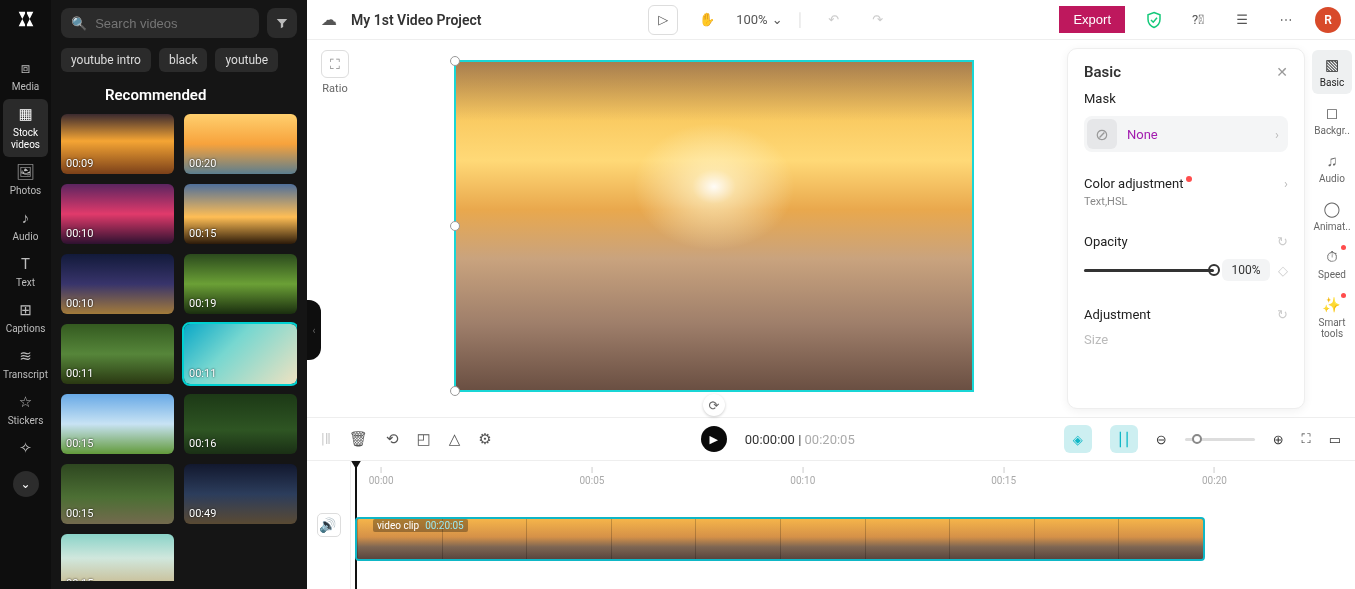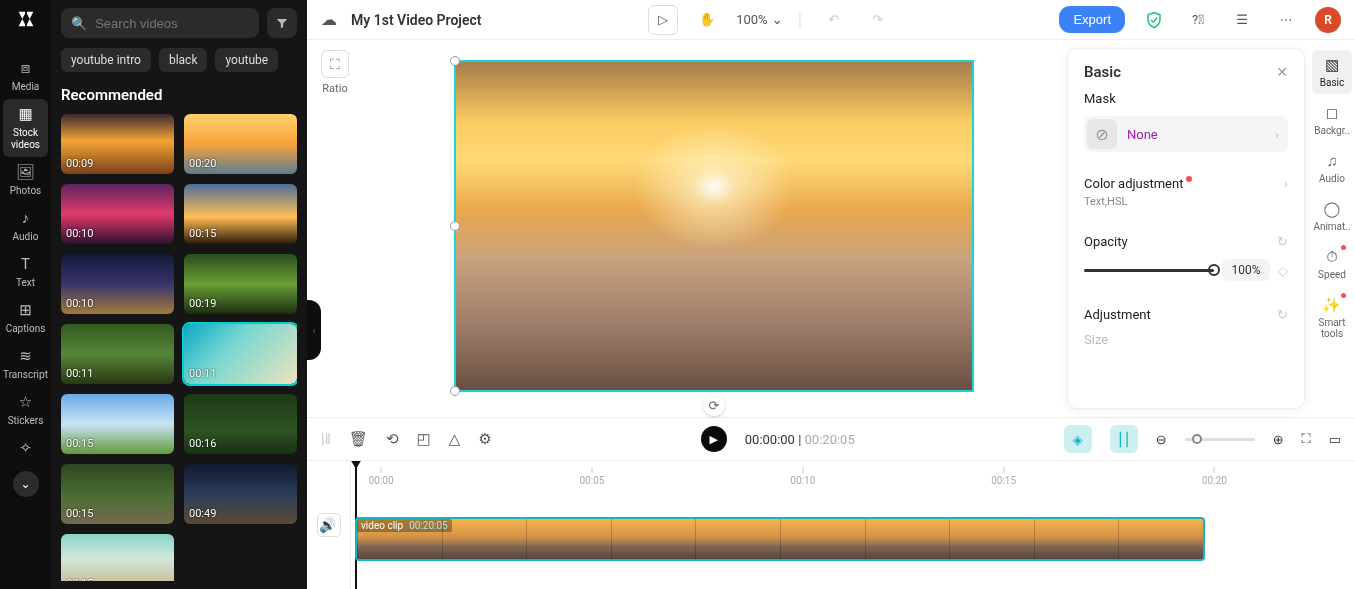--- a/index.html
+++ b/index.html
@@ -77,21 +77,21 @@
   background: transparent; border: none; outline: none; color: #eee; font-size: 13px; width: 100%;
 }
 .toprow { display:flex; gap:8px; align-items:center; margin-bottom: 10px; }
 .filterbtn {
   width:30px;height:30px;background:#2b2b2b;border-radius:8px;display:flex;align-items:center;justify-content:center;color:#bbb;
 }
 .chips { display:flex; gap:8px; margin-bottom:14px; flex-wrap:wrap; }
 .chip {
   background:#2b2b2b;border-radius:6px;padding:5px 10px;font-size:12px;color:#ddd;
 }
-.sectitle { font-size:15px;font-weight:600;margin-bottom:10px; }
+.sectitle { font-size:15px;font-weight:600;margin-bottom:10px;margin-left:44px; }
 .grid { display:grid; grid-template-columns: 1fr 1fr; gap:10px; overflow-y:auto; flex:1; }
 .thumb {
   position:relative; height:60px; border-radius:6px; overflow:hidden; cursor:pointer;
 }
 .thumb .dur {
   position:absolute; left:5px; bottom:4px; font-size:11px; color:#fff; text-shadow:0 0 2px #000;
 }
 .thumb.sel { outline:2px solid #00d1d1; }
 
 .g-sunset1{background:linear-gradient(180deg,#3b2a2f 0%,#f5a534 45%,#7b4019 100%)}
@@ -122,21 +122,21 @@
 }
 .topbar .cloud { color:#555; font-size:16px; }
 .ptitle { font-weight:600; font-size:14px; flex:0 0 auto; }
 .topbar .spacer { flex:1; }
 .tbtn {
   width:30px;height:30px;display:flex;align-items:center;justify-content:center;border-radius:6px;color:#555;cursor:pointer;
 }
 .tbtn.boxed { border:1px solid #ddd; }
 .zoomsel{ display:flex;align-items:center;gap:4px;color:#555;font-size:13px; }
 .exportbtn{
-  background:#3b82f6;color:#fff;border:none;border-radius:11px;padding:6px 14px;font-size:13px;font-weight:500;cursor:pointer;
+  background:#be185d;color:#fff;border:none;border-radius:0;padding:6px 14px;font-size:13px;font-weight:500;cursor:pointer;
 }
 .shield{ color:#14c97a; }
 .avatar{ width:26px;height:26px;border-radius:50%;background:#d84a2a;color:#fff;display:flex;align-items:center;justify-content:center;font-size:12px;font-weight:600; }
 
 
 .canvaswrap{ flex:1; display:flex; position:relative; min-height:0; }
 .leftpad{ width:56px; padding:10px; }
 .ratio{
   display:flex;flex-direction:column;align-items:center;gap:4px;
 }
@@ -227,21 +227,21 @@
 .tlgutter{width:44px;display:flex;align-items:center;justify-content:center;border-right:1px solid #eee;}
 .muteic{color:#888;font-size:14px;border:1px solid #ddd;width:24px;height:24px;border-radius:5px;display:flex;align-items:center;justify-content:center;}
 .tlbody{flex:1;position:relative;overflow:hidden;}
 .ruler{height:30px;position:relative;color:#aaa;font-size:10px;}
 .ruler .tick{position:absolute;top:6px;transform:translateX(-50%);}
 .ruler .tick::before{content:"";display:block;width:1px;height:6px;background:#ccc;margin:0 auto 2px auto;}
 .playhead{position:absolute;top:0;bottom:0;width:2px;background:#111;left:4px;}
 .playhead::before{content:"";position:absolute;top:-2px;left:-5px;width:12px;height:10px;background:#111;clip-path:polygon(0 0,100% 0,50% 100%);}
 .cliprow{position:absolute;top:56px;left:4px;right:150px;height:44px;background:#2a6a78;border:2px solid #0fb7c6;border-radius:4px;display:flex;overflow:hidden;}
 .clipslice{flex:1;background:linear-gradient(180deg,#f5b44a 0%,#d59148 45%,#7e6653 70%,#5a463e 100%);border-left:1px solid rgba(0,0,0,.2);}
-.cliplabel{position:absolute;top:0;left:0;font-size:10px;color:#fff;background:rgba(0,0,0,.3);padding:1px 4px;border-radius:2px;display:flex;gap:6px;}
+.cliplabel{position:absolute;top:0;left:16px;font-size:10px;color:#fff;background:rgba(0,0,0,.3);padding:1px 4px;border-radius:2px;display:flex;gap:6px;}
 
 </style>
 </head>
 <body>
 
 <div class="app">
 
   <div class="rail">
     <div class="logo">
       <svg width="22" height="22" viewBox="0 0 24 24">

